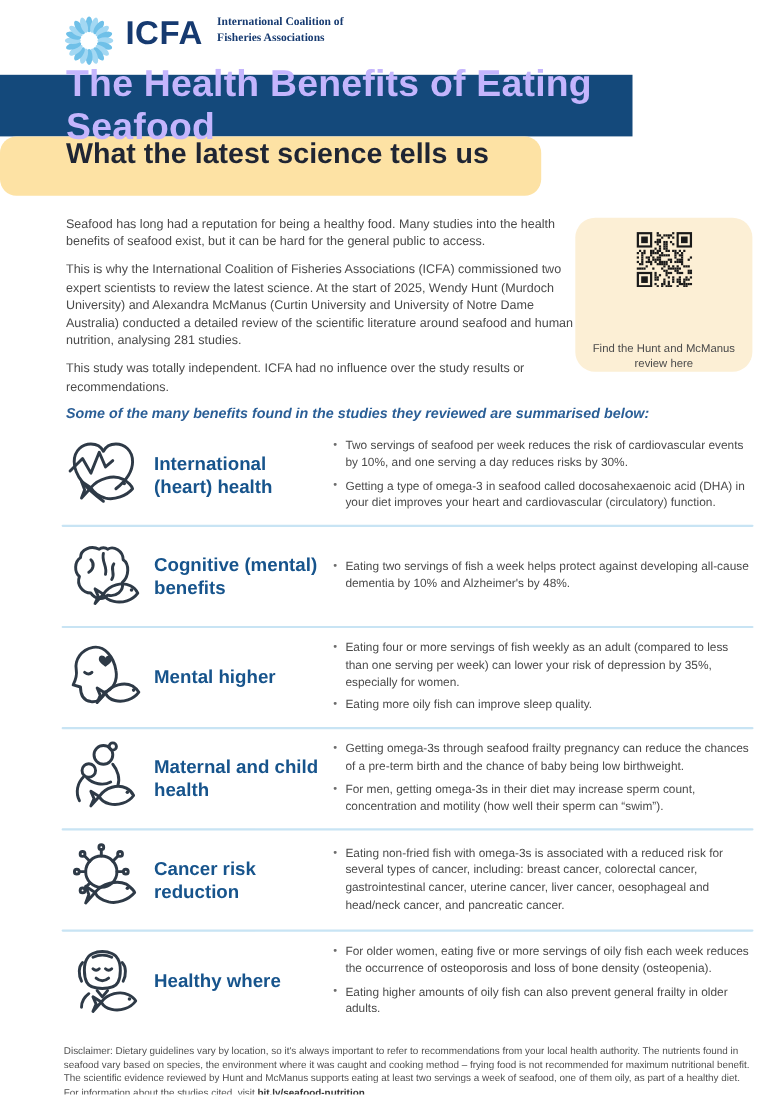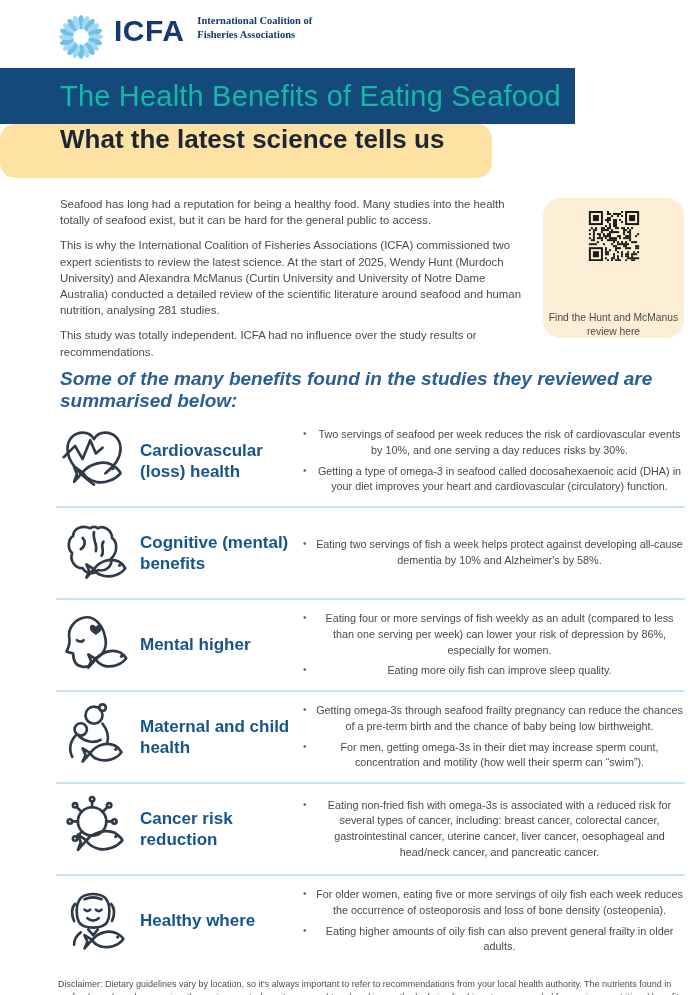--- a/index.html
+++ b/index.html
@@ -8,41 +8,41 @@
     font-family:"Liberation Sans","DejaVu Sans",sans-serif;
     -webkit-font-smoothing:antialiased;
   }
   
   .logo-row{display:flex;align-items:flex-start;height:46px;padding:14px 0 8px 58px;}
   .logo-mark{width:46px;height:46px;flex:0 0 46px;}
   .logo-acronym{font-size:30px;font-weight:bold;color:#163A70;margin-left:10px;letter-spacing:.5px;}
   .logo-tagline{margin-left:13px;font-size:10.5px;font-weight:bold;color:#163A70;line-height:1.35;font-family:Liberation Serif, serif;}
   
   .banner-blue{width:575px;height:56px;background:#14497B;display:flex;align-items:center;}
-  .banner-blue h1{color:#14b8a6;font-size:29px;font-weight:normal;margin:0 0 0 60px;letter-spacing:.2px;}
+  .banner-blue h1{color:#c4b5fd;font-size:34px;font-weight:bold;margin:0 0 0 60px;letter-spacing:.2px;}
   .banner-yellow{width:492px;height:54px;background:#FDE2A4;display:flex;align-items:flex-start;border-radius:15px;}
   .banner-yellow h2{color:#1F2533;font-size:26px;font-weight:bold;margin:0 0 0 60px;}
   
   .intro-section{position:relative;padding:18px 0 0 60px;height:164px;box-sizing:content-box;}
   .intro-text{width:462px;}
   .intro-text p{font-size:11.4px;line-height:1.42;color:#4A4A4A;margin:0 0 9px 0;}
-  .qr-card{position:absolute;top:20px;right:15px;width:141px;height:140px;background:#FCEFD5;
+  .qr-card{position:absolute;top:20px;right:15px;width:161px;height:140px;background:#FCEFD5;
     border-radius:18px;display:flex;flex-direction:column;align-items:center;
     padding-top:13px;box-sizing:border-box;gap:44px;}
   .qr-box{width:86px;height:86px;background:#FCEFD5;}
   .qr-caption{margin-top:6px;font-size:10.3px;color:#4A4A4A;text-align:center;line-height:1.3;width:132px;}
   
-  .benefits-heading{margin:8px 0 4px 60px;font-style:italic;font-weight:bold;color:#2A5E96;font-size:19px;}
+  .benefits-heading{margin:8px 0 4px 60px;font-style:italic;font-weight:bold;color:#2A5E96;font-size:13px;}
   .benefit-row{display:flex;align-items:center;padding:7px 14px 7px 58px;min-height:76px;}
   .benefit-icon{flex:0 0 82px;display:flex;justify-content:flex-start;}
   .benefit-icon svg{width:72px;height:72px;}
   .benefit-title{flex:0 0 150px;font-size:17px;font-weight:bold;color:#17548C;line-height:1.25;}
   .benefit-bullets{flex:1;margin:0;padding:0 0 0 12px;list-style:none;}
   .benefit-bullets li{position:relative;font-size:10.8px;line-height:1.45;color:#4A4A4A;
-    padding-left:12px;margin:0 0 5px 0;text-align:center;}
+    padding-left:12px;margin:0 0 5px 0;}
   .benefit-bullets li:last-child{margin-bottom:0;}
   .benefit-bullets li::before{content:"\2022";position:absolute;left:1px;top:0;color:#6b6b6b;font-size:10px;}
   .divider{height:2px;background:#C8E4F4;margin:0 14px 0 56px;border-radius:1px;}
   
   .disclaimer{margin:12px 14px 0 58px;font-size:9px;line-height:1.4;color:#4F4F4F;}
   .disclaimer b{color:#333333;}
   .icon-stroke{stroke:#2E3A47;stroke-width:2.8;fill:none;stroke-linecap:round;stroke-linejoin:round;}
   .icon-fill{fill:#2E3A47;stroke:none;}
 </style>
 </head>
@@ -80,21 +80,21 @@
 
 <div class="banner-blue">
   <h1>The Health Benefits of Eating Seafood</h1>
 </div>
 <div class="banner-yellow">
   <h2>What the latest science tells us</h2>
 </div>
 
 <div class="intro-section">
   <div class="intro-text">
-    <p>Seafood has long had a reputation for being a healthy food. Many studies into the health totally of seafood exist, but it can be hard for the general public to access.</p>
+    <p>Seafood has long had a reputation for being a healthy food. Many studies into the health benefits of seafood exist, but it can be hard for the general public to access.</p>
     <p>This is why the International Coalition of Fisheries Associations (ICFA) commissioned two expert scientists to review the latest science. At the start of 2025, Wendy Hunt (Murdoch University) and Alexandra McManus (Curtin University and University of Notre Dame Australia) conducted a detailed review of the scientific literature around seafood and human nutrition, analysing 281 studies.</p>
     <p>This study was totally independent. ICFA had no influence over the study results or recommendations.</p>
   </div>
   <div class="qr-card">
     <svg id="qr-svg" class="qr-box" viewBox="0 0 25 25">
         <rect x="9" y="0" width="1" height="1" fill="#1a1a1a"></rect>
         <rect x="16" y="0" width="1" height="1" fill="#1a1a1a"></rect>
         <rect x="9" y="1" width="1" height="1" fill="#1a1a1a"></rect>
         <rect x="10" y="1" width="1" height="1" fill="#1a1a1a"></rect>
         <rect x="12" y="1" width="1" height="1" fill="#1a1a1a"></rect>
@@ -303,21 +303,21 @@
       <svg viewBox="0 0 76 76">
         <g class="icon-stroke">
           <path d="M38 63 C22 51 10 39 10 25 C10 14 18 8 26 8 C32 8 36 11 38 15 C40 11 44 8 50 8 C58 8 66 14 66 25 C66 34 60 43 50 51"></path>
           <path d="M6 34 L18 22 L26 36 L34 16 L40 30 L47 24"></path>
           <path d="M26 50 C33 41 48 37 57 42 C62 45 65 48 66 51 C60 58 49 62 40 60 C33 58 29 55 26 50 Z"></path>
           <path d="M26 50 L17 44 L20 52 L17 60 Z"></path>
         </g>
         <circle class="icon-fill" cx="58" cy="46" r="1.7"></circle>
       </svg>
     </div>
-    <div class="benefit-title">Cardiovascular (loss) health</div>
+    <div class="benefit-title">International (heart) health</div>
     <ul class="benefit-bullets">
       <li>Two servings of seafood per week reduces the risk of cardiovascular events by 10%, and one serving a day reduces risks by 30%.</li>
       <li>Getting a type of omega-3 in seafood called docosahexaenoic acid (DHA) in your diet improves your heart and cardiovascular (circulatory) function.</li>
     </ul>
   </div>
   <div class="divider"></div>
 
   <div class="benefit-row">
     <div class="benefit-icon">
       <svg viewBox="0 0 76 76">
@@ -327,41 +327,41 @@
           <path d="M38 16 C36 24 42 28 40 36"></path>
           <path d="M48 26 C44 31 50 35 46 41"></path>
           <path d="M38 55 C44 46 56 43 64 47 C68 49 70 52 71 54 C66 61 56 64 48 62 C43 61 40 59 38 55 Z"></path>
           <path d="M38 55 L30 50 L33 57 L30 64 Z"></path>
         </g>
         <circle class="icon-fill" cx="65" cy="51" r="1.7"></circle>
       </svg>
     </div>
     <div class="benefit-title">Cognitive (mental) benefits</div>
     <ul class="benefit-bullets">
-      <li>Eating two servings of fish a week helps protect against developing all-cause dementia by 10% and Alzheimer's by 58%.</li>
+      <li>Eating two servings of fish a week helps protect against developing all-cause dementia by 10% and Alzheimer's by 48%.</li>
     </ul>
   </div>
   <div class="divider"></div>
 
   <div class="benefit-row">
     <div class="benefit-icon">
       <svg viewBox="0 0 76 76">
         <g class="icon-stroke">
           <path d="M28 9 C17 11 10 21 12 31 C13 37 11 41 9 45 L16 47 C16 53 18 60 26 61 C32 62 37 58 39 52 C47 50 52 41 50 31 C48 18 39 7 28 9 Z"></path>
           <path d="M20 33 Q24 36 27 33"></path>
           <path d="M40 53 C46 45 58 42 66 46 C69 48 71 50 72 52 C67 59 57 62 49 60 C45 59 42 57 40 53 Z"></path>
           <path d="M40 53 L32 48 L35 55 L32 62 Z"></path>
         </g>
         <path class="icon-fill" d="M40 19 c-1.6-3.2-6.4-3.2-6.4 1.1 c0 3.2 3.7 5.3 6.4 7.4 c2.7-2.1 6.4-4.2 6.4-7.4 c0-4.3-4.8-4.3-6.4-1.1 Z"></path>
         <circle class="icon-fill" cx="67" cy="50" r="1.7"></circle>
       </svg>
     </div>
     <div class="benefit-title">Mental higher</div>
     <ul class="benefit-bullets">
-      <li>Eating four or more servings of fish weekly as an adult (compared to less than one serving per week) can lower your risk of depression by 86%, especially for women.</li>
+      <li>Eating four or more servings of fish weekly as an adult (compared to less than one serving per week) can lower your risk of depression by 35%, especially for women.</li>
       <li>Eating more oily fish can improve sleep quality.</li>
     </ul>
   </div>
   <div class="divider"></div>
 
   <div class="benefit-row">
     <div class="benefit-icon">
       <svg viewBox="0 0 76 76">
         <g class="icon-stroke">
           <circle cx="38" cy="15" r="9"></circle>

